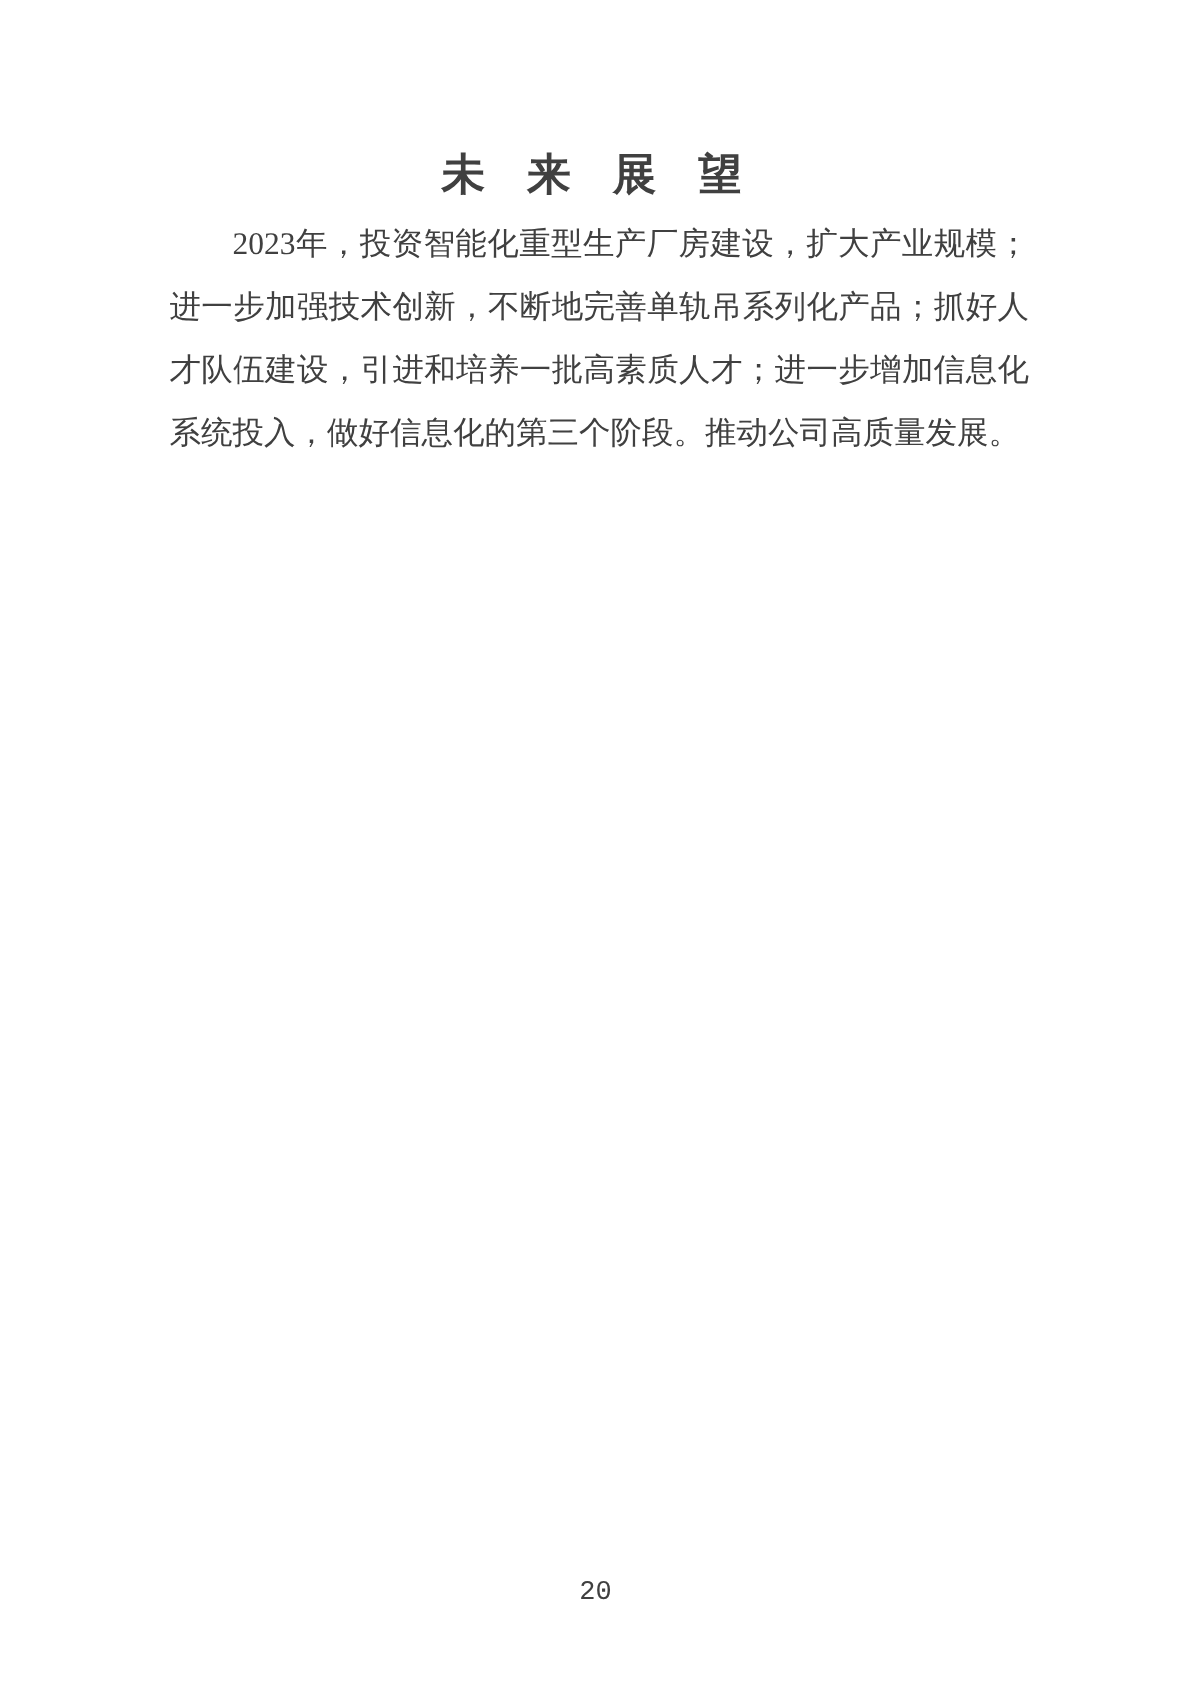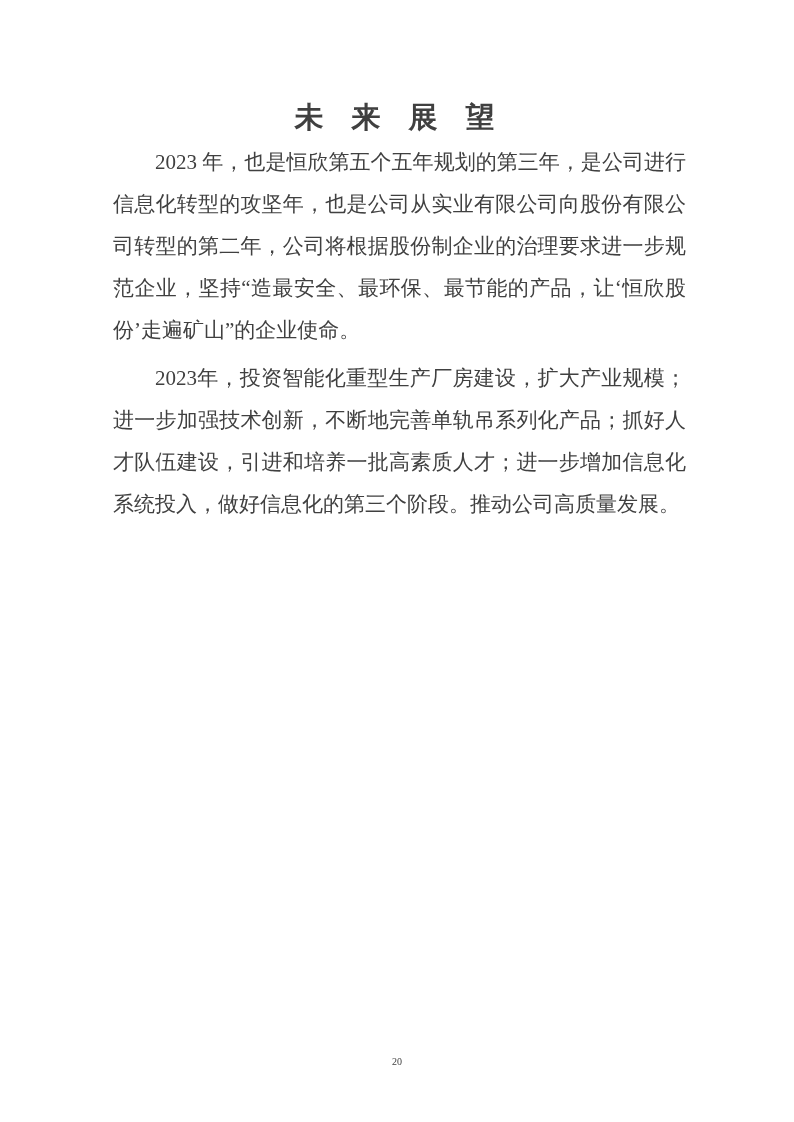--- a/index.html
+++ b/index.html
@@ -39,28 +39,27 @@
     text-align: justify;
     text-justify: inter-ideograph;
     text-indent: 42px;
   }
   .page-footer {
     position: absolute;
     left: 0;
     top: 1053px;
     width: 794px;
     text-align: center;
-    font-size: 10px;
+    font-size: 18px;
     line-height: 18px;
-    font-family: Liberation Serif, serif;
+    font-family: Liberation Mono, monospace;
   }
 </style>
 </head>
 <body>
 
 <div class="page">
   <div class="content">
     <h1 class="doc-title">未 来 展 望</h1>
-    <p class="para">2023 年，也是恒欣第五个五年规划的第三年，是公司进行信息化转型的攻坚年，也是公司从实业有限公司向股份有限公司转型的第二年，公司将根据股份制企业的治理要求进一步规范企业，坚持“造最安全、最环保、最节能的产品，让‘恒欣股份’走遍矿山”的企业使命。</p>
     <p class="para">2023年，投资智能化重型生产厂房建设，扩大产业规模；进一步加强技术创新，不断地完善单轨吊系列化产品；抓好人才队伍建设，引进和培养一批高素质人才；进一步增加信息化系统投入，做好信息化的第三个阶段。推动公司高质量发展。</p>
   </div>
   <div class="page-footer">20</div>
 </div>
 
 </body></html>

